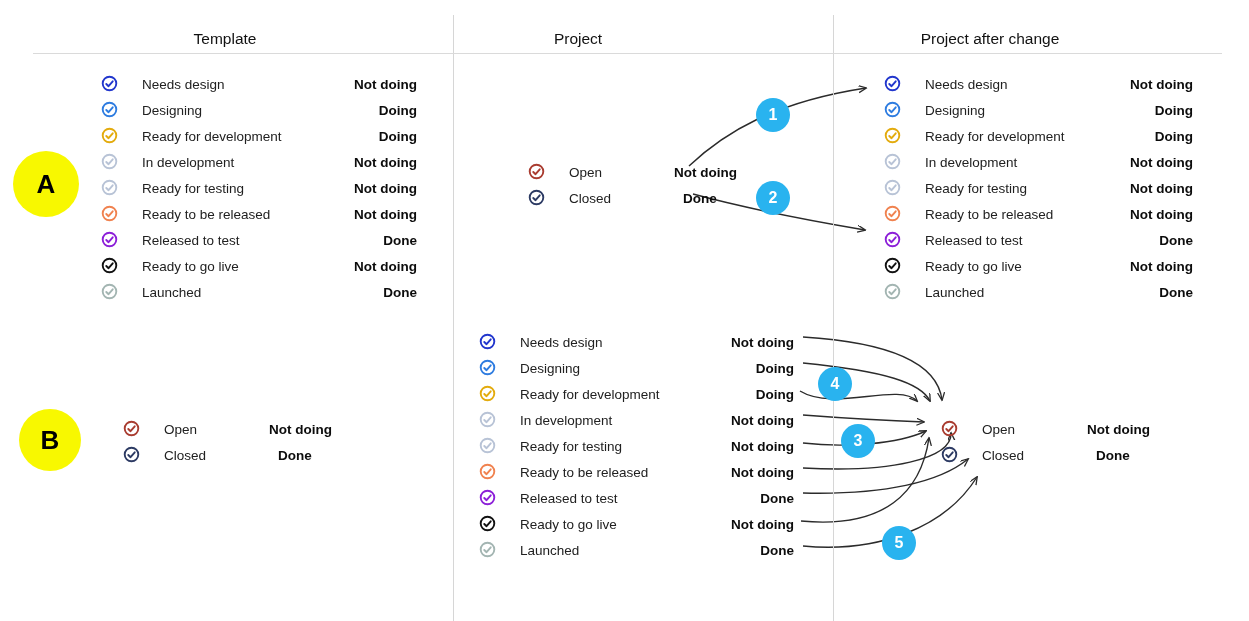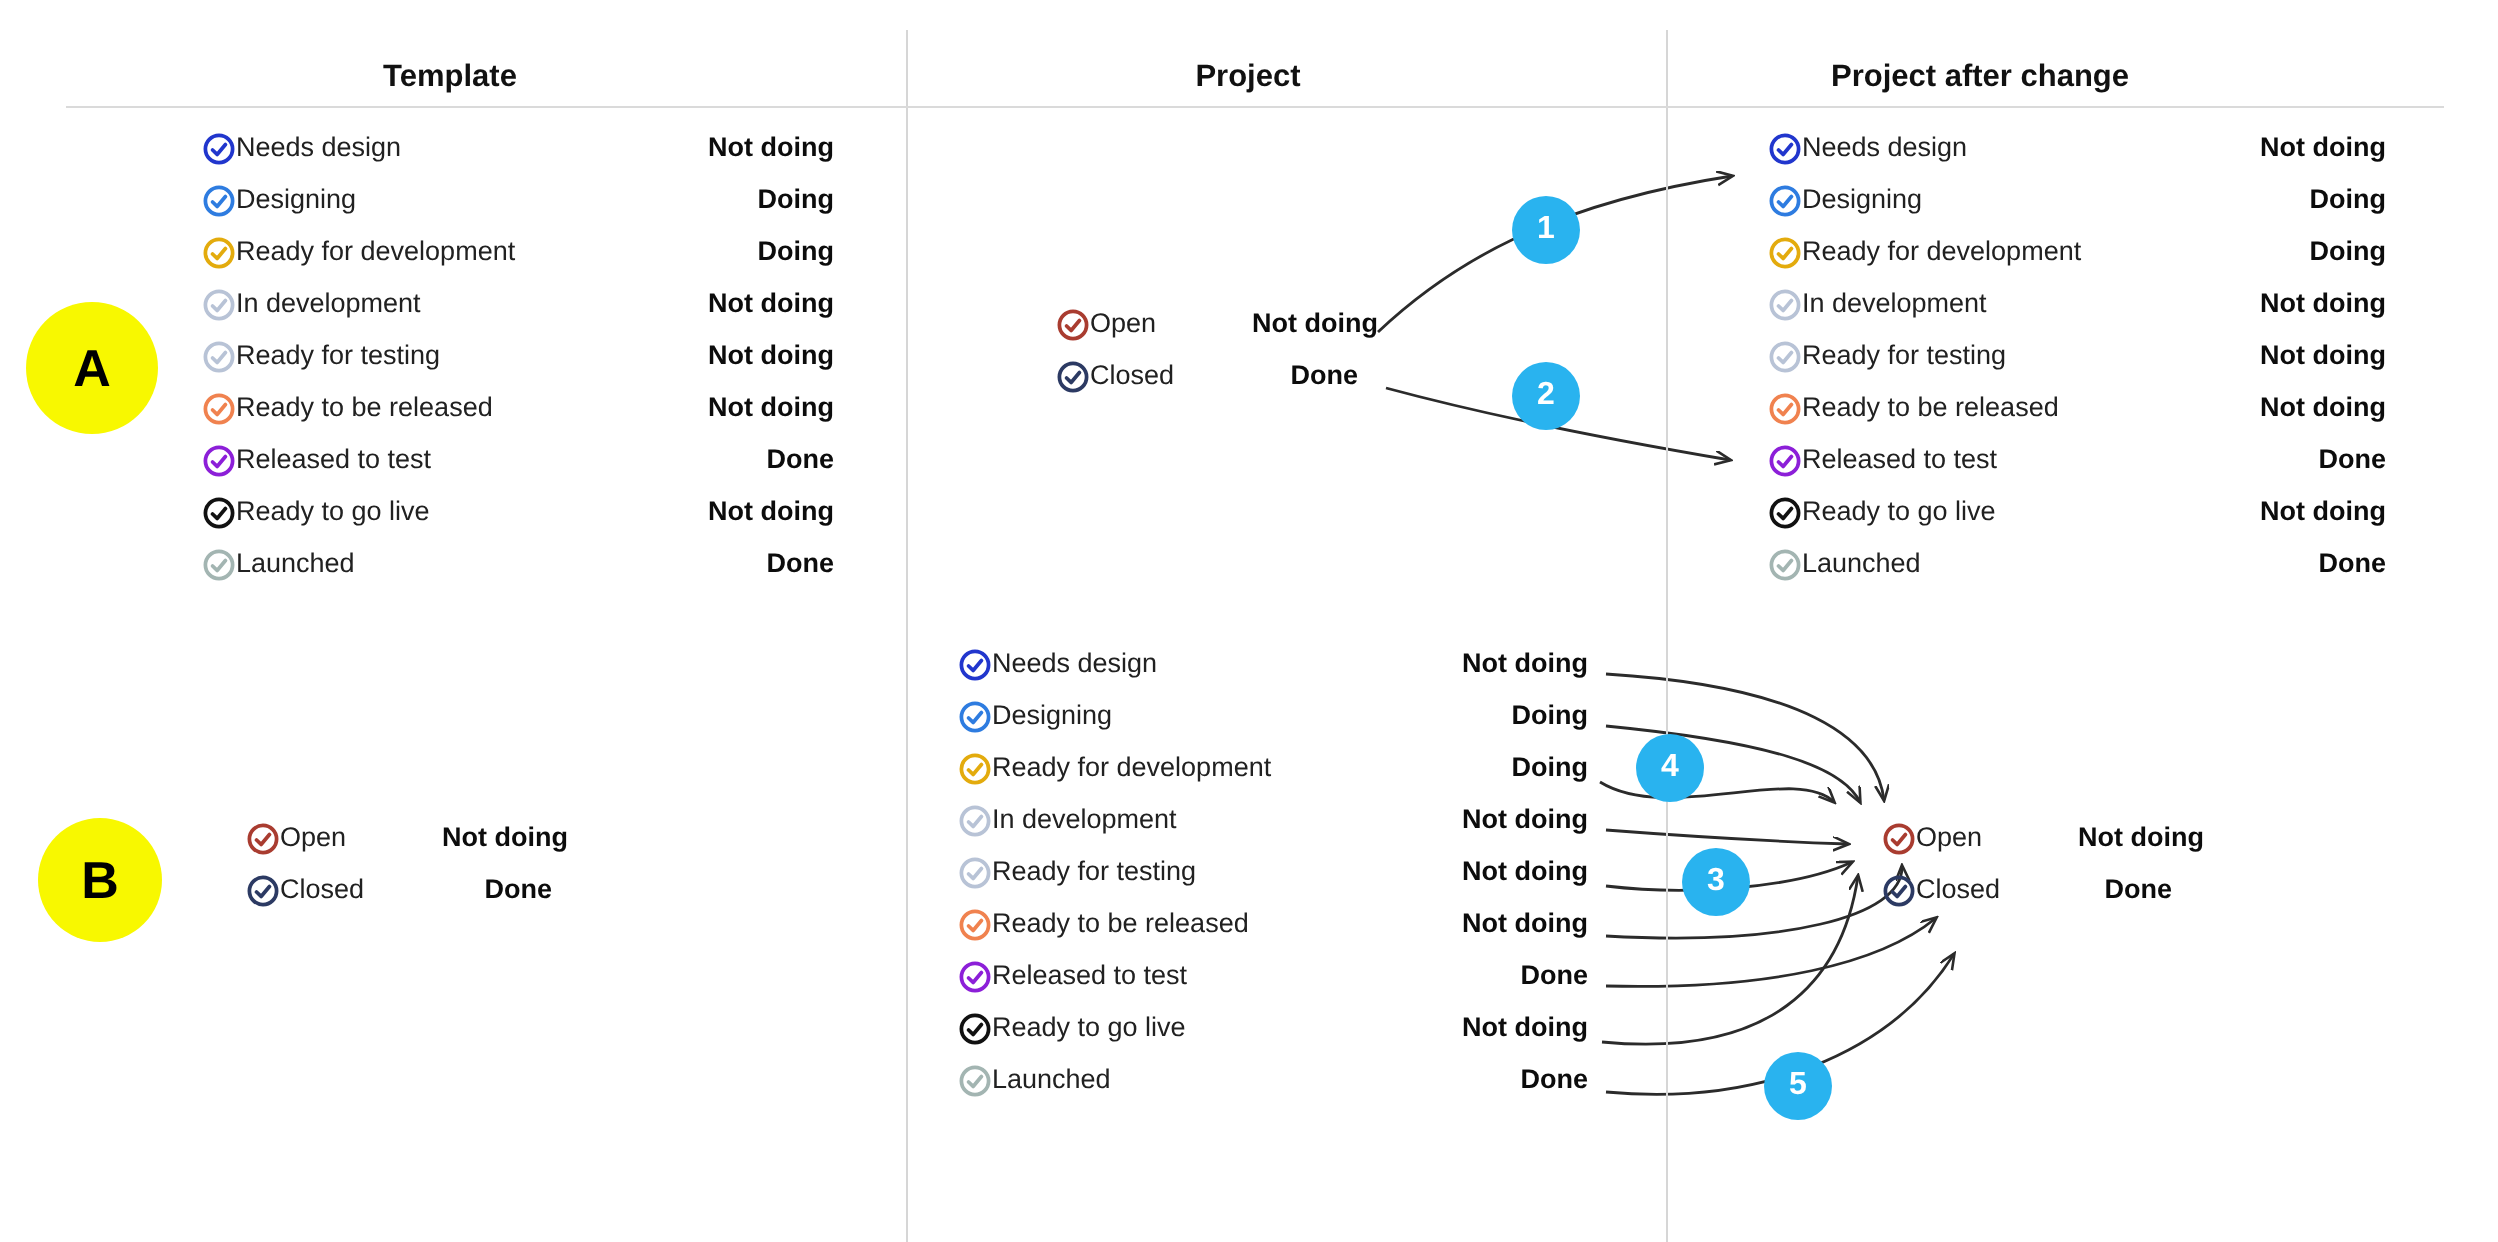--- a/index.html
+++ b/index.html
@@ -4,24 +4,24 @@
 <style>
   html,body{margin:0;padding:0;background:#fff;}
   .canvas{
     position:relative;width:1249px;height:621px;background:#fff;overflow:hidden;
     font-family:"Liberation Sans","DejaVu Sans",sans-serif;
   }
   .vline{position:absolute;top:15px;bottom:0;width:1px;background:#d6d6d6;}
   .hline{position:absolute;height:1px;background:#dadada;}
   .col-header{
     position:absolute;transform:translateX(-50%);white-space:nowrap;
-    font-size:15.5px;font-weight:bold;color:#111;top:30px;
+    font-size:15.5px;font-weight:normal;color:#111;top:30px;
   }
   .list{position:absolute;}
-  .row{display:flex;align-items:flex-start;height:26px;gap:0;}
+  .row{display:flex;align-items:flex-end;height:26px;gap:24px;}
   .sicon{width:17px;height:17px;flex:0 0 17px;}
   .sicon svg{width:17px;height:17px;display:block;}
   .sicon circle,.sicon path{fill:none;stroke-width:2.2;stroke-linecap:round;stroke-linejoin:round;}
   .slabel{font-size:13.5px;color:#212121;flex:1;white-space:nowrap;}
   .svalue{font-size:13.5px;font-weight:bold;color:#0c0c0c;white-space:nowrap;text-align:right;margin-left:48px;}
   .marker-circle{
     position:absolute;transform:translate(-50%,-50%);border-radius:50%;
     display:flex;align-items:center;justify-content:center;
     font-weight:bold;font-size:26px;color:#000;
   }
@@ -55,21 +55,21 @@
     <path class="flow" d="M 803 493 C 885 495 940 482 968 459" marker-end="url(#ah)"></path>
     <path class="flow" d="M 801 521 C 885 529 921 492 929 438" marker-end="url(#ah)"></path>
     <path class="flow" d="M 803 546 C 878 553 945 528 977 477" marker-end="url(#ah)"></path>
   </svg>
 
   <div class="vline" style="left:453px;"></div>
   <div class="vline" style="left:833px;"></div>
   <div class="hline" style="left:33px;width:1189px;top:53px;"></div>
 
   <div class="col-header" style="left:225px;">Template</div>
-  <div class="col-header" style="left:624px;">Project</div>
+  <div class="col-header" style="left:578px;">Project</div>
   <div class="col-header" style="left:990px;">Project after change</div>
 
   <div class="marker-circle" style="left: 46px; top: 184px; width: 66px; height: 66px; background: rgb(248, 248, 0);">A</div>
   <div class="marker-circle" style="left: 50px; top: 440px; width: 62px; height: 62px; background: rgb(248, 248, 0);">B</div>
 
   <div class="list" style="left:101px;top:66px;width:316px;">
   <div class="row">
     <span class="sicon">
       <svg viewBox="0 0 20 20">
         <circle cx="10" cy="10" r="8" style="stroke: rgb(33, 54, 205);"></circle>

